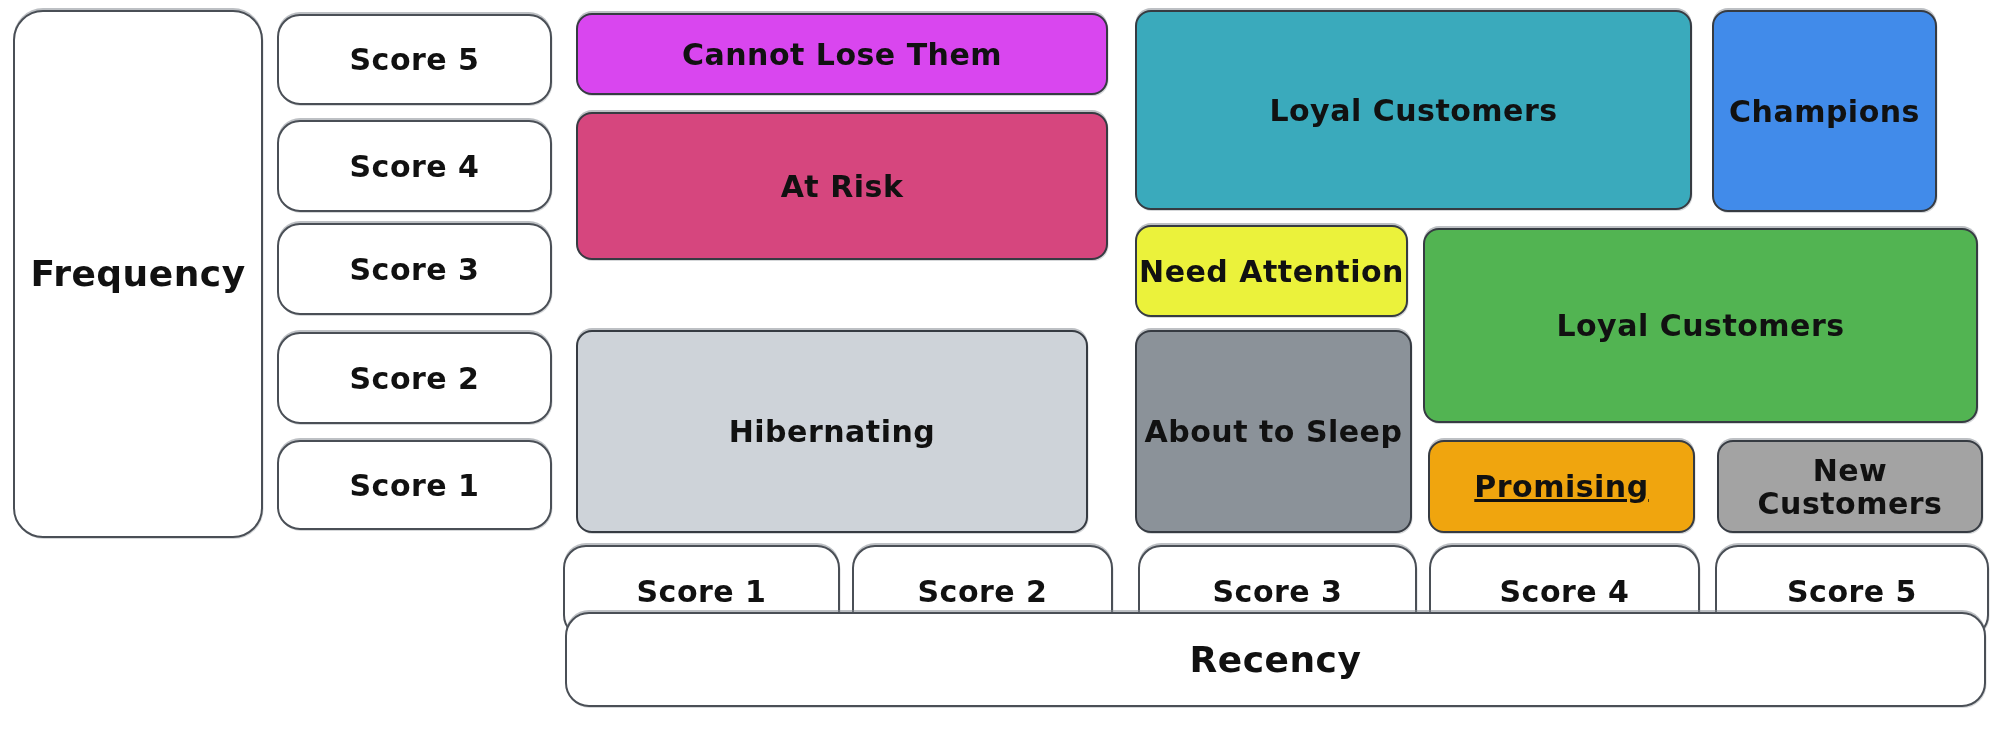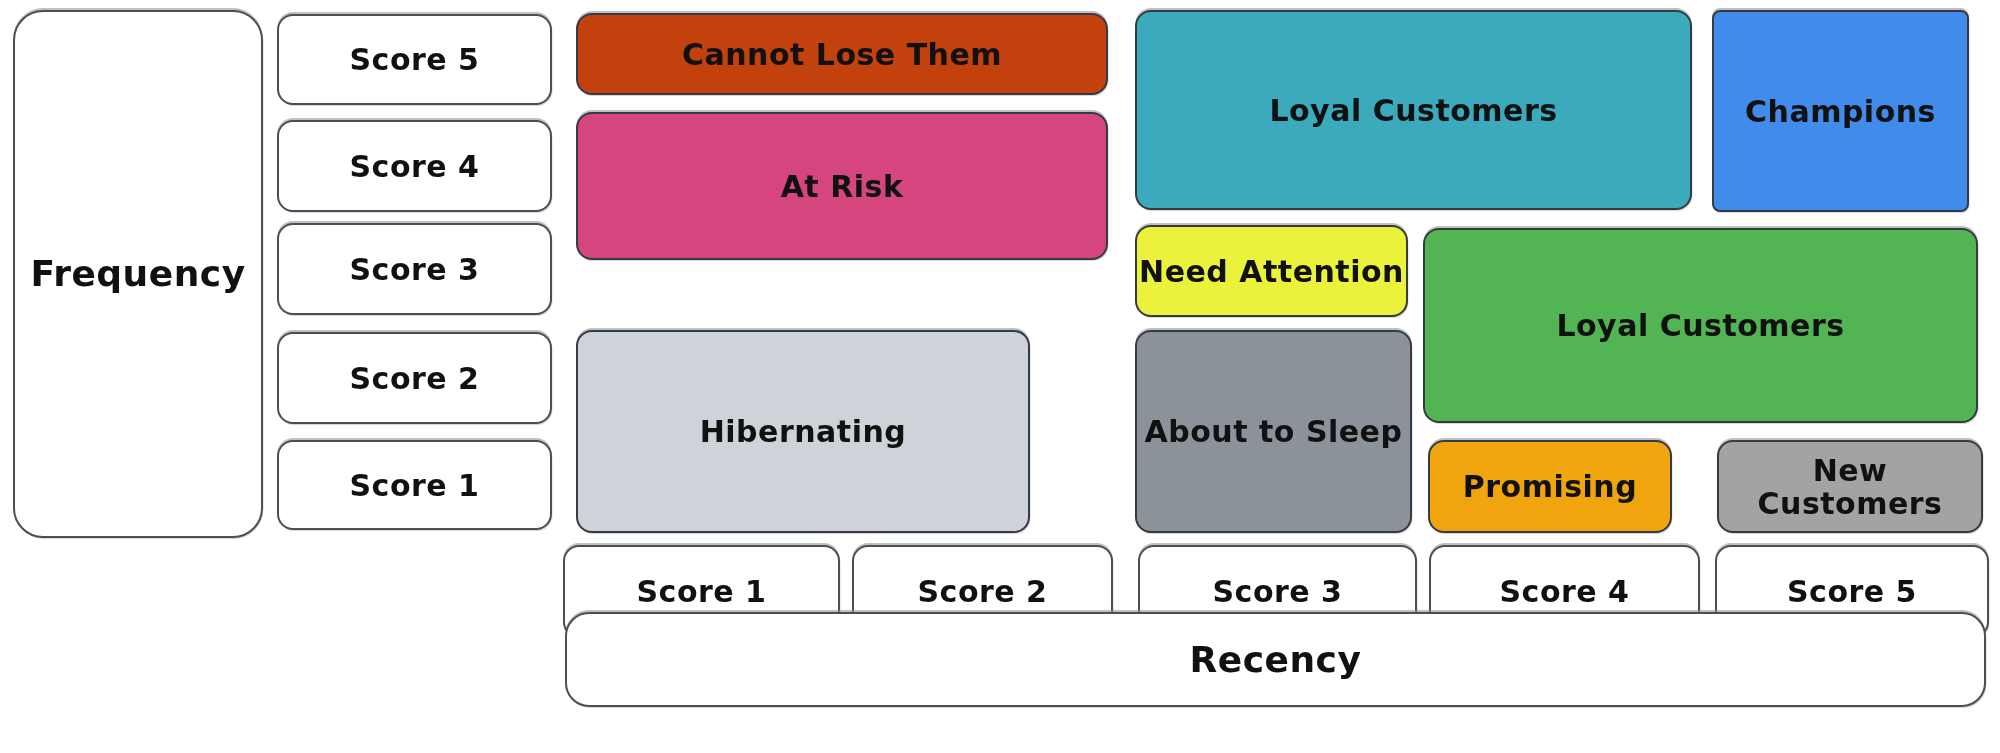--- a/index.html
+++ b/index.html
@@ -17,42 +17,42 @@
     text-align:center;
     border:2.5px solid #3f444b;
     box-sizing:border-box;
     box-shadow:0 -2.5px 0 -0.5px rgba(134,140,147,0.55), 1px 1.5px 0 -0.5px rgba(134,140,147,0.35);
     background:#fff;
     font-size:30px;
     font-weight:bold;
     letter-spacing:0.5px;
     line-height:1.1;
   }
-  .white{border-radius:16px;border-color:#4a4f56;}
+  .white{border-radius:23px;border-color:#4a4f56;}
   .seg{border-radius:16px;border-color:#363b42;}
   .axis{font-size:36px;text-align:right;}
 
   
   #freq-box{left:13px;top:10px;width:250px;height:528px;border-radius:30px;}
   #fs5{left:277px;top:14px;width:275px;height:91px;}
   #fs4{left:277px;top:120px;width:275px;height:92px;}
   #fs3{left:277px;top:223px;width:275px;height:92px;}
   #fs2{left:277px;top:332px;width:275px;height:92px;}
   #fs1{left:277px;top:440px;width:275px;height:90px;}
 
   
   #seg-cannot-lose{left:576px;top:13px;width:532px;height:82px;}
   #seg-at-risk{left:576px;top:112px;width:532px;height:148px;}
-  #seg-hibernating{left:576px;top:330px;width:454px;height:203px;align-items:center;}
+  #seg-hibernating{left:576px;top:330px;width:512px;height:203px;align-items:center;}
   #seg-loyal-top{left:1135px;top:10px;width:557px;height:200px;}
   #seg-need-attention{left:1135px;top:225px;width:273px;height:92px;}
   #seg-about-to-sleep{left:1135px;top:330px;width:277px;height:203px;}
-  #seg-champions{left:1712px;top:10px;width:257px;height:202px;border-radius:8px;}
+  #seg-champions{left:1712px;top:10px;width:225px;height:202px;}
   #seg-loyal-right{left:1423px;top:228px;width:555px;height:195px;}
-  #seg-promising{left:1428px;top:440px;width:244px;height:93px;}
+  #seg-promising{left:1428px;top:440px;width:267px;height:93px;text-decoration:underline;}
   #seg-new-customers{left:1717px;top:440px;width:266px;height:93px;}
 
   
   #rs1{left:563px;top:545px;width:277px;height:93px;}
   #rs2{left:852px;top:545px;width:261px;height:93px;}
   #rs3{left:1138px;top:545px;width:279px;height:93px;}
   #rs4{left:1429px;top:545px;width:271px;height:93px;}
   #rs5{left:1715px;top:545px;width:274px;height:93px;}
   #recency-box{left:565px;top:612px;width:1421px;height:95px;border-radius:24px;}
 </style>
@@ -74,21 +74,21 @@
   <div class="box white" id="fs3">
     <span>Score 3</span>
   </div>
   <div class="box white" id="fs2">
     <span>Score 2</span>
   </div>
   <div class="box white" id="fs1">
     <span>Score 1</span>
   </div>
 
-  <div class="box seg" id="seg-cannot-lose" style="background: #c2410c;">
+  <div class="box seg" id="seg-cannot-lose" style="background: #d946ef;">
     <span>Cannot Lose Them</span>
   </div>
   <div class="box seg" id="seg-at-risk" style="background: rgb(214, 70, 126);">
     <span>At Risk</span>
   </div>
   <div class="box seg" id="seg-hibernating" style="background: rgb(206, 211, 217);">
     <span>Hibernating</span>
   </div>
   <div class="box seg" id="seg-loyal-top" style="background: rgb(58, 170, 188);">
     <span>Loyal Customers</span>

